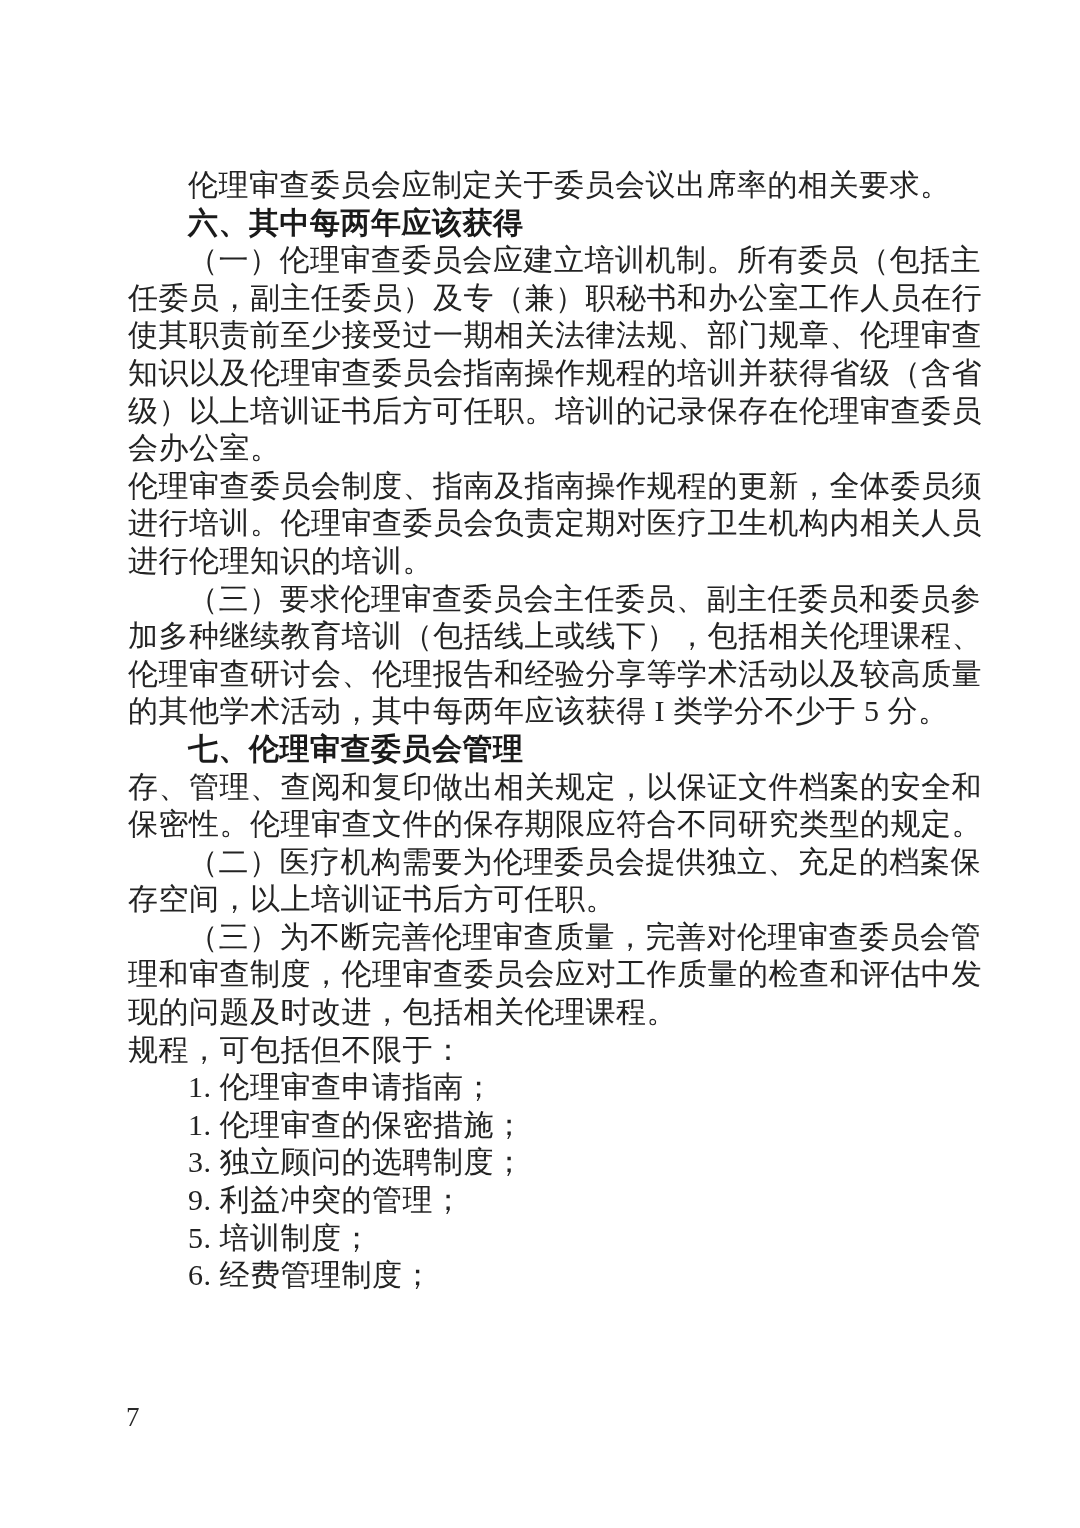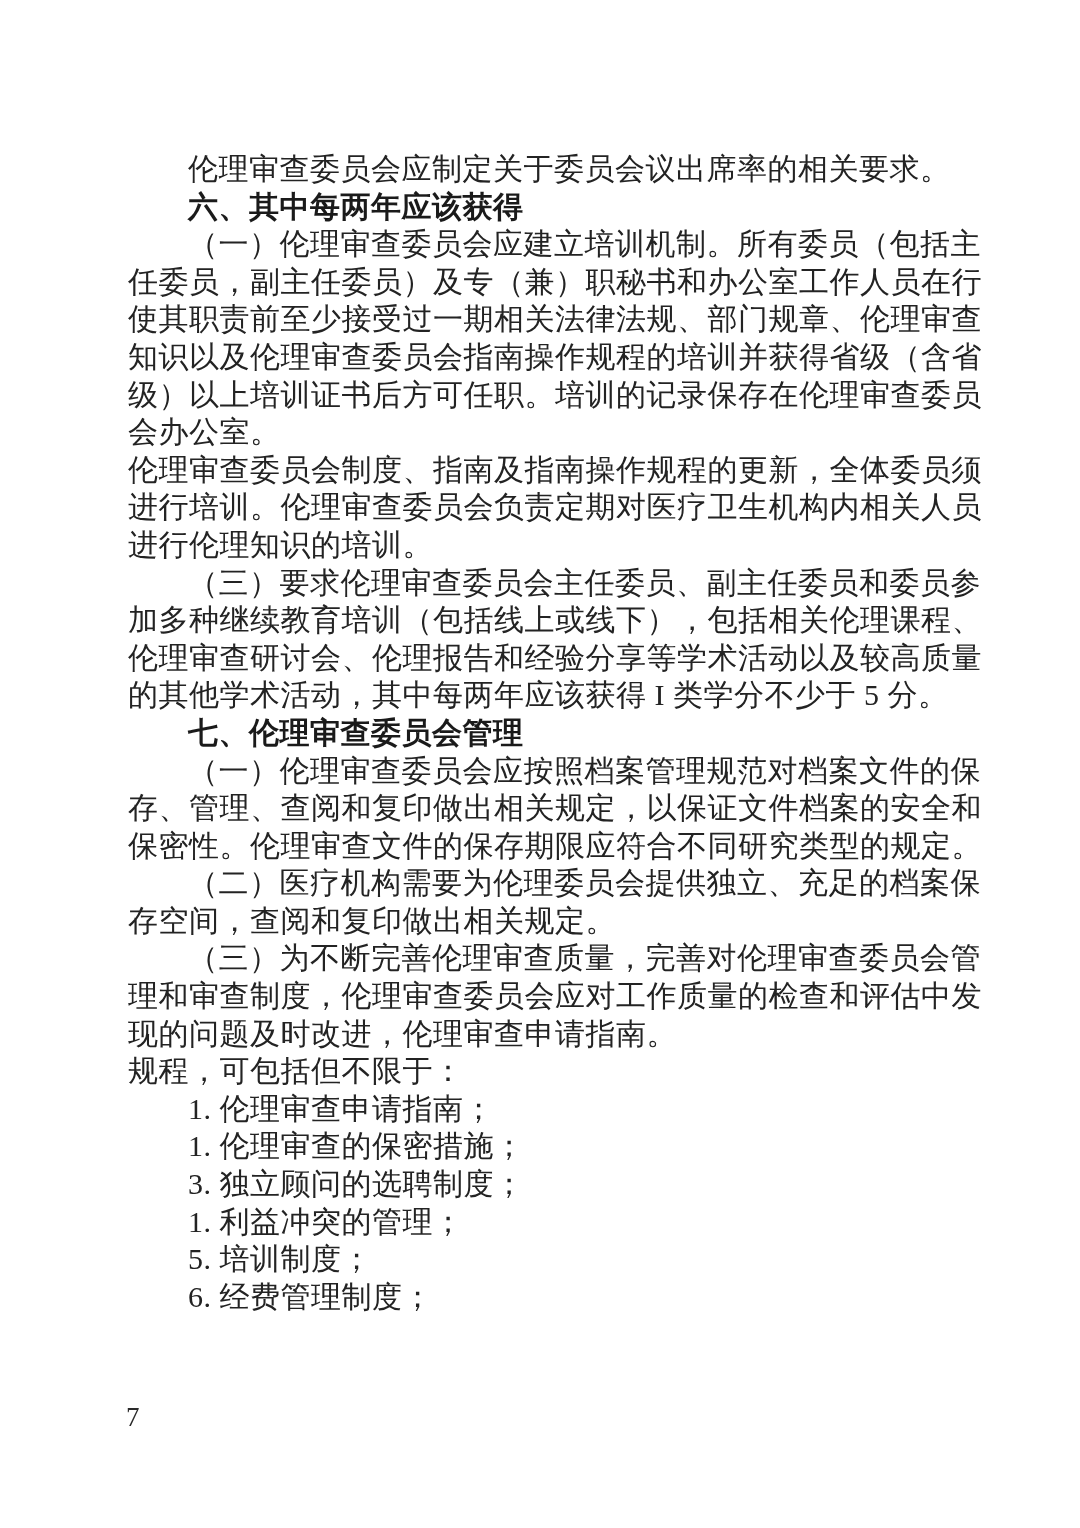--- a/index.html
+++ b/index.html
@@ -10,21 +10,21 @@
   body {
     width: 1080px;
     height: 1528px;
     position: relative;
     overflow: hidden;
     font-family: "Liberation Serif", "DejaVu Serif", serif;
   }
   .doc-page {
     position: absolute;
     left: 128px;
-    top: 150px;
+    top: 166px;
     width: 842px;
   }
   .line {
     margin: 0;
     padding: 0;
     font-size: 30px;
     line-height: 37.6px;
     letter-spacing: 0.5px;
     color: #232323;
     white-space: nowrap;
@@ -60,30 +60,29 @@
   <p class="line">级）以上培训证书后方可任职。培训的记录保存在伦理审查委员</p>
   <p class="line">会办公室。</p>
   <p class="line">伦理审查委员会制度、指南及指南操作规程的更新，全体委员须</p>
   <p class="line">进行培训。伦理审查委员会负责定期对医疗卫生机构内相关人员</p>
   <p class="line">进行伦理知识的培训。</p>
   <p class="line indent">（三）要求伦理审查委员会主任委员、副主任委员和委员参</p>
   <p class="line">加多种继续教育培训（包括线上或线下），包括相关伦理课程、</p>
   <p class="line">伦理审查研讨会、伦理报告和经验分享等学术活动以及较高质量</p>
   <p class="line">的其他学术活动，其中每两年应该获得 I 类学分不少于 5 分。</p>
   <p class="line indent heading">七、伦理审查委员会管理</p>
-  <p class="line indent">（一）伦理审查委员会应按照档案管理规范对档案文件的保</p>
   <p class="line">存、管理、查阅和复印做出相关规定，以保证文件档案的安全和</p>
   <p class="line">保密性。伦理审查文件的保存期限应符合不同研究类型的规定。</p>
   <p class="line indent">（二）医疗机构需要为伦理委员会提供独立、充足的档案保</p>
-  <p class="line">存空间，查阅和复印做出相关规定。</p>
+  <p class="line">存空间，以上培训证书后方可任职。</p>
   <p class="line indent">（三）为不断完善伦理审查质量，完善对伦理审查委员会管</p>
   <p class="line">理和审查制度，伦理审查委员会应对工作质量的检查和评估中发</p>
-  <p class="line">现的问题及时改进，伦理审查申请指南。</p>
+  <p class="line">现的问题及时改进，包括相关伦理课程。</p>
   <p class="line">规程，可包括但不限于：</p>
   <p class="line indent">1. 伦理审查申请指南；</p>
   <p class="line indent">1. 伦理审查的保密措施；</p>
   <p class="line indent">3. 独立顾问的选聘制度；</p>
-  <p class="line indent">1. 利益冲突的管理；</p>
+  <p class="line indent">9. 利益冲突的管理；</p>
   <p class="line indent">5. 培训制度；</p>
   <p class="line indent">6. 经费管理制度；</p>
 </div>
 
 <div class="page-number">7</div>
 
 </body></html>

